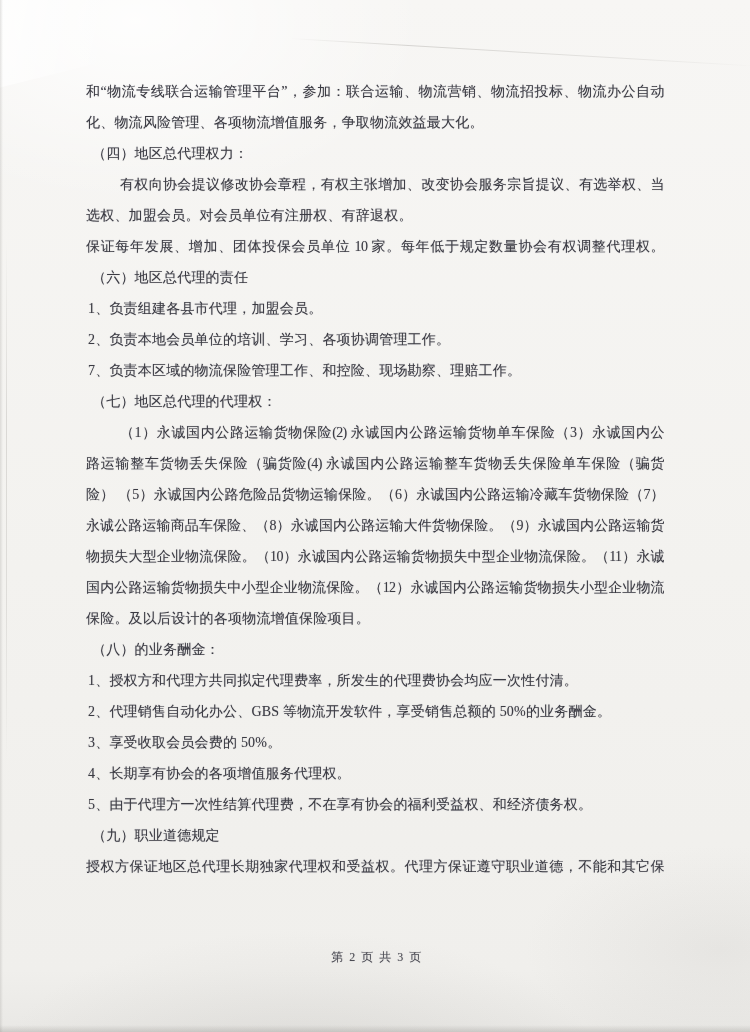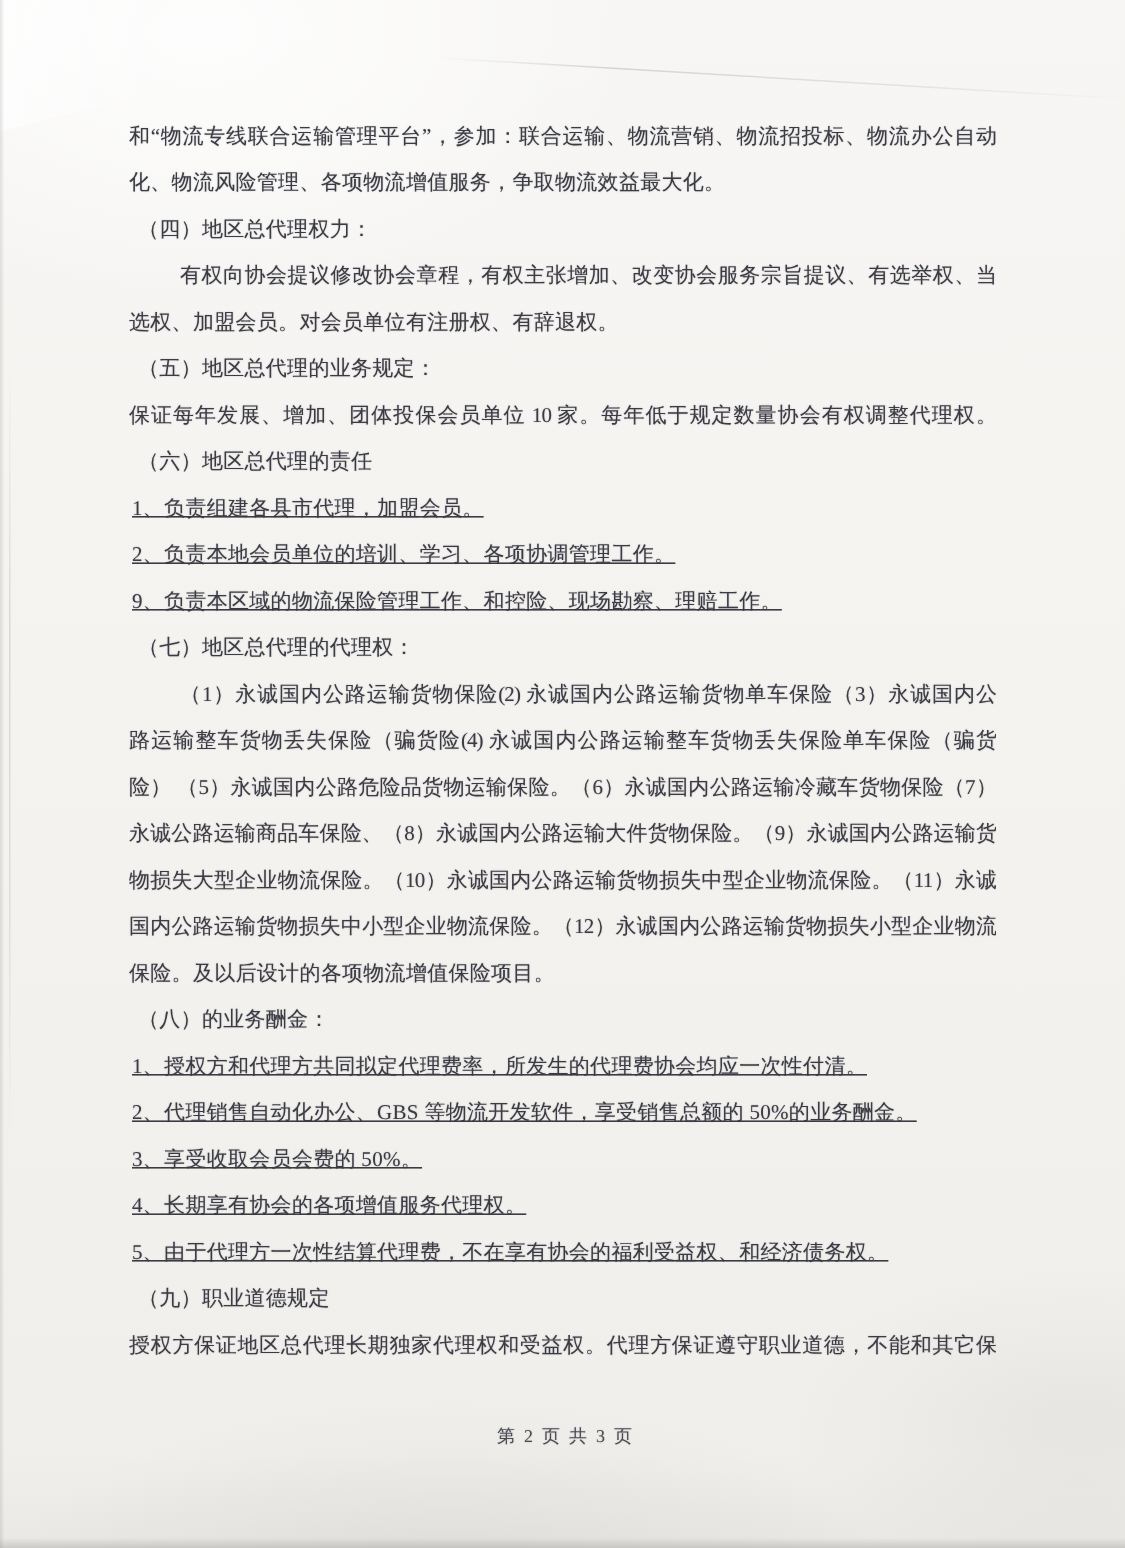--- a/index.html
+++ b/index.html
@@ -72,21 +72,21 @@
   .line {
     height: 31px;
     line-height: 31px;
     overflow: hidden;
   }
   .line.fill {
     letter-spacing: -0.6px;
     text-align: justify;
     text-align-last: justify;
   }
-  .line.ind-num    { padding-left: 2px; text-decoration: underline;  }
+  .line.ind-num    { padding-left: 2px;  }
   .line.ind-header { padding-left: 6px;  }
   .line.ind-para   { padding-left: 34px; }
   
   .footer {
     position: absolute;
     left: 88px;
     top: 947px;
     width: 578px;
     height: 20px;
     line-height: 20px;
@@ -106,26 +106,25 @@
   <div class="crease-left"></div>
   <div class="edge-left"></div>
   <div class="edge-bottom"></div>
 
   <div class="doc">
       <div class="line ind-none fill">和“物流专线联合运输管理平台”，参加：联合运输、物流营销、物流招投标、物流办公自动</div>
       <div class="line ind-none">化、物流风险管理、各项物流增值服务，争取物流效益最大化。</div>
       <div class="line ind-header">（四）地区总代理权力：</div>
       <div class="line ind-para fill">有权向协会提议修改协会章程，有权主张增加、改变协会服务宗旨提议、有选举权、当</div>
       <div class="line ind-none">选权、加盟会员。对会员单位有注册权、有辞退权。</div>
-      <div class="line ind-header">（五）地区总代理的业务规定：</div>
       <div class="line ind-none fill">保证每年发展、增加、团体投保会员单位 10 家。每年低于规定数量协会有权调整代理权。</div>
       <div class="line ind-header">（六）地区总代理的责任</div>
       <div class="line ind-num">1、负责组建各县市代理，加盟会员。</div>
       <div class="line ind-num">2、负责本地会员单位的培训、学习、各项协调管理工作。</div>
-      <div class="line ind-num">9、负责本区域的物流保险管理工作、和控险、现场勘察、理赔工作。</div>
+      <div class="line ind-num">7、负责本区域的物流保险管理工作、和控险、现场勘察、理赔工作。</div>
       <div class="line ind-header">（七）地区总代理的代理权：</div>
       <div class="line ind-para fill">（1）永诚国内公路运输货物保险(2) 永诚国内公路运输货物单车保险（3）永诚国内公</div>
       <div class="line ind-none fill">路运输整车货物丢失保险（骗货险(4) 永诚国内公路运输整车货物丢失保险单车保险（骗货</div>
       <div class="line ind-none fill">险） （5）永诚国内公路危险品货物运输保险。（6）永诚国内公路运输冷藏车货物保险（7）</div>
       <div class="line ind-none fill">永诚公路运输商品车保险、（8）永诚国内公路运输大件货物保险。（9）永诚国内公路运输货</div>
       <div class="line ind-none fill">物损失大型企业物流保险。（10）永诚国内公路运输货物损失中型企业物流保险。（11）永诚</div>
       <div class="line ind-none fill">国内公路运输货物损失中小型企业物流保险。（12）永诚国内公路运输货物损失小型企业物流</div>
       <div class="line ind-none">保险。及以后设计的各项物流增值保险项目。</div>
       <div class="line ind-header">（八）的业务酬金：</div>
       <div class="line ind-num">1、授权方和代理方共同拟定代理费率，所发生的代理费协会均应一次性付清。</div>

